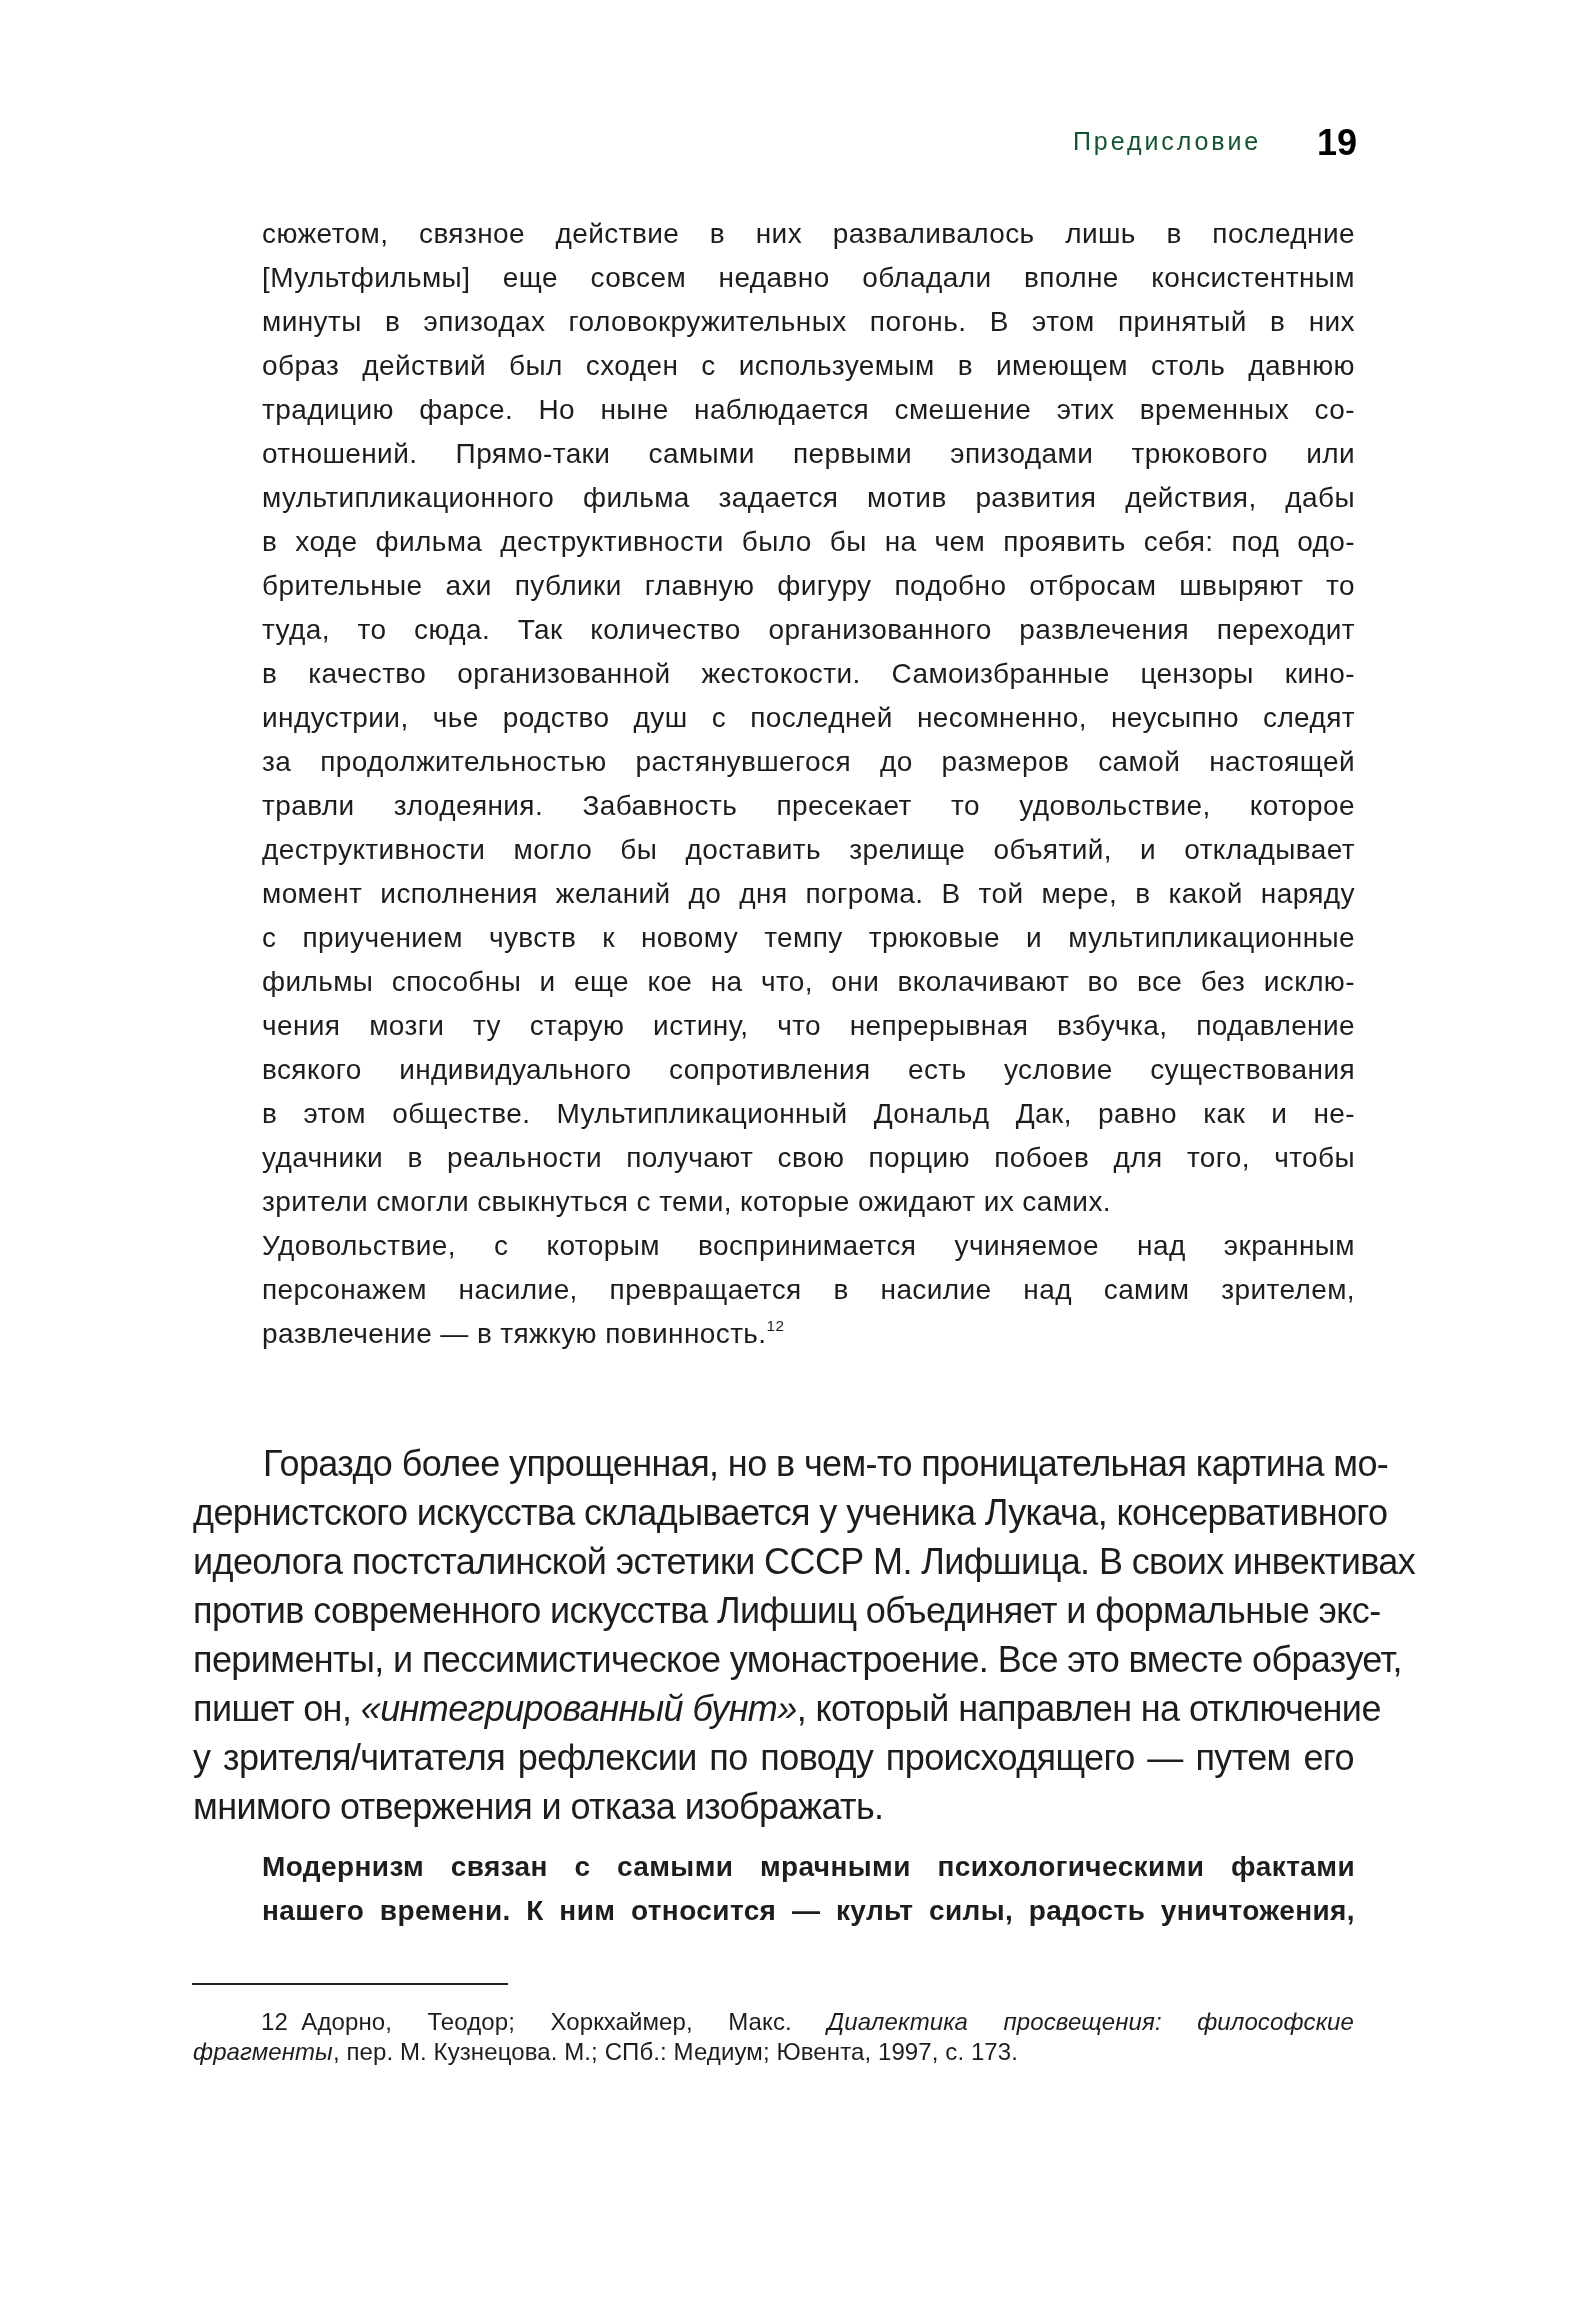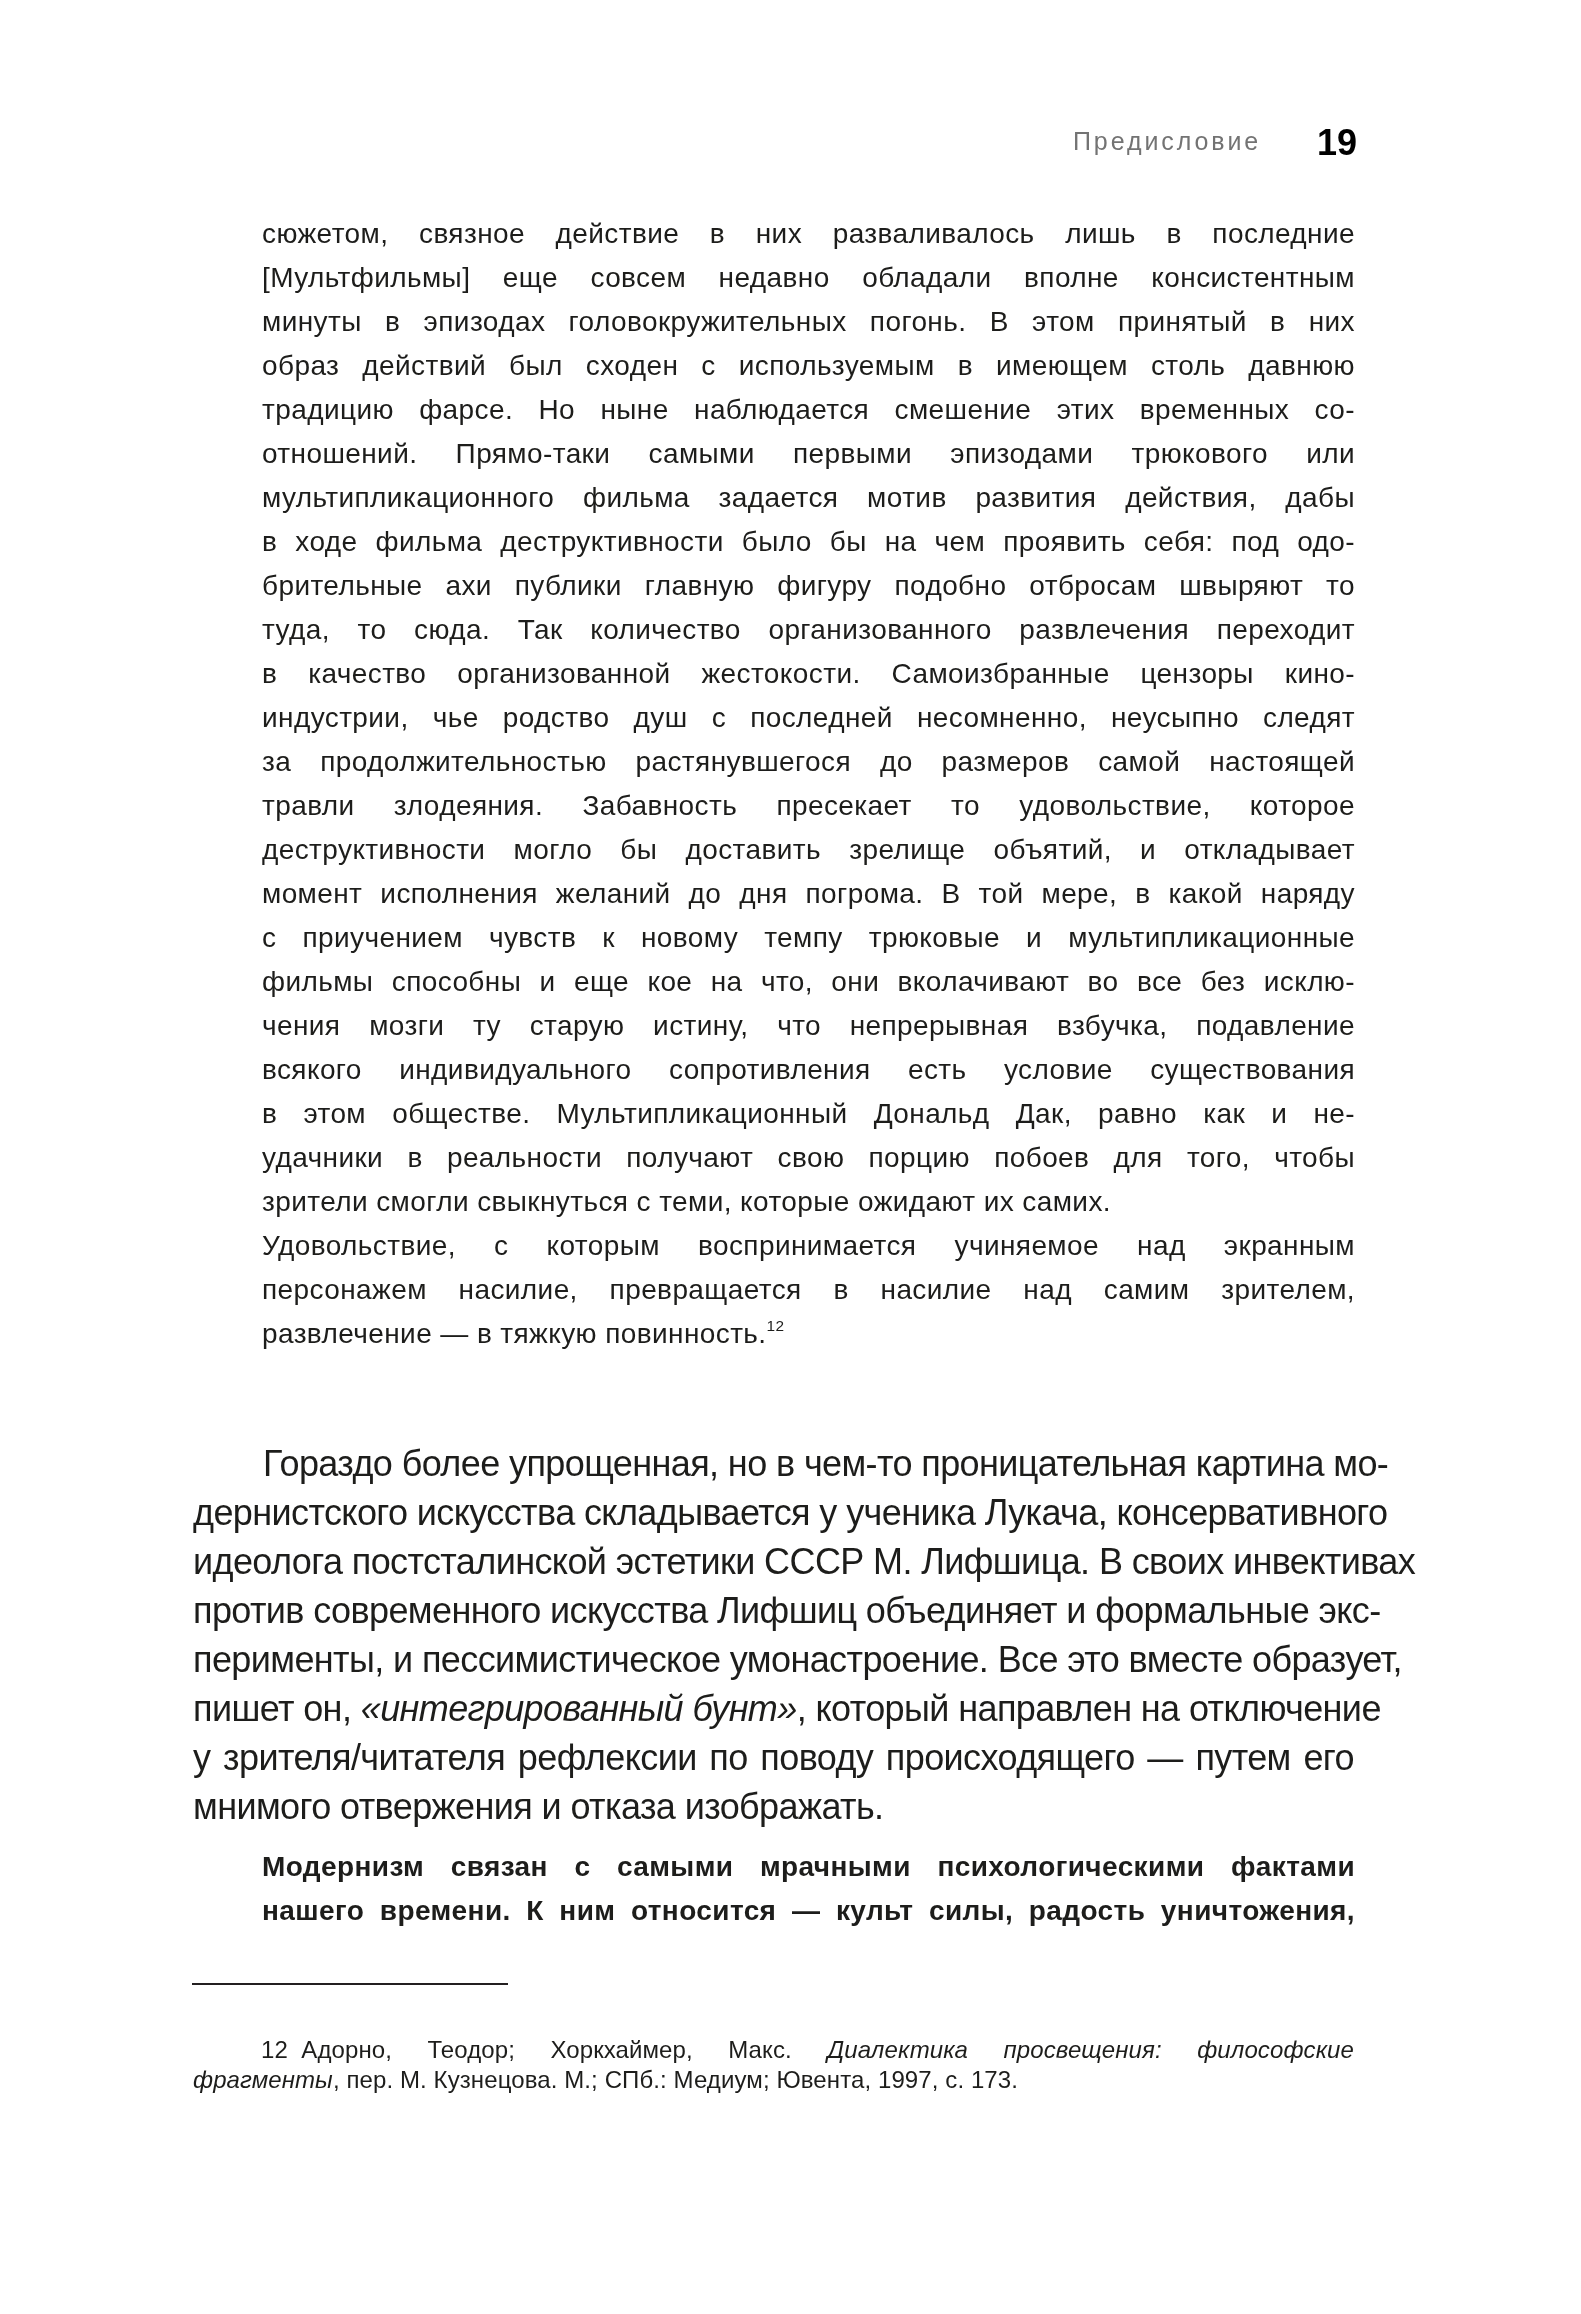--- a/index.html
+++ b/index.html
@@ -1,33 +1,33 @@
 <!DOCTYPE html>
 <html><head>
 <meta charset="utf-8">
 <style>
   html, body { margin: 0; padding: 0; background: #ffffff; }
   body { width: 1581px; height: 2314px; position: relative; overflow: hidden; color: #1d1d1b; font-family: "Liberation Sans", sans-serif; }
   .page { position: absolute; left: 0; top: 0; width: 1581px; height: 2314px; background: #ffffff; }
 
   .running-head { position: absolute; left: 1051px; top: 122px; width: 306px; height: 48px; }
-  .running-title { position: absolute; left: 22px; top: 4.8px; font-size: 25px; letter-spacing: 2.9px; color: #737373; white-space: nowrap; }
+  .running-title { position: absolute; left: 22px; top: 4.8px; font-size: 25px; letter-spacing: 2.9px; color: #14532d; white-space: nowrap; }
   .page-number { position: absolute; right: 0; top: 0px; font-size: 36px; font-weight: bold; color: #000000; }
 
   .line { display: block; white-space: nowrap; text-align: justify; text-align-last: justify; overflow: visible; }
   .line.last { text-align-last: left; }
 
   .quote1 { position: absolute; left: 262px; top: 212px; width: 1093px; font-size: 28px; line-height: 44px; letter-spacing: 0.4px; }
   .para { position: absolute; left: 193px; top: 1439px; width: 1161px; font-size: 36px; line-height: 49px; letter-spacing: -0.6px; }
   .para .line.indent { padding-left: 70px; }
   .quote2 { position: absolute; left: 262px; top: 1845px; width: 1093px; font-size: 28px; line-height: 44px; letter-spacing: 0.4px; font-weight: bold; }
 
   .footnote-rule { position: absolute; left: 192px; top: 1983px; width: 316px; height: 1.9px; background: #231f20; }
   .footnote { position: absolute; left: 193px; top: 2007px; width: 1161px; font-size: 24px; line-height: 30px; letter-spacing: 0.1px; }
-  .footnote .line.indent { padding-left: 68px; margin-top: 28px; }
+  .footnote .line.indent { padding-left: 68px; }
   .fn-num { margin-right: 13.4px; }
   em, .it { font-style: italic; }
   sup { font-size: 0.55em; vertical-align: 0.75em; line-height: 0; }
 </style>
 </head>
 <body>
 
 <div class="page">
 
   <div class="running-head">

